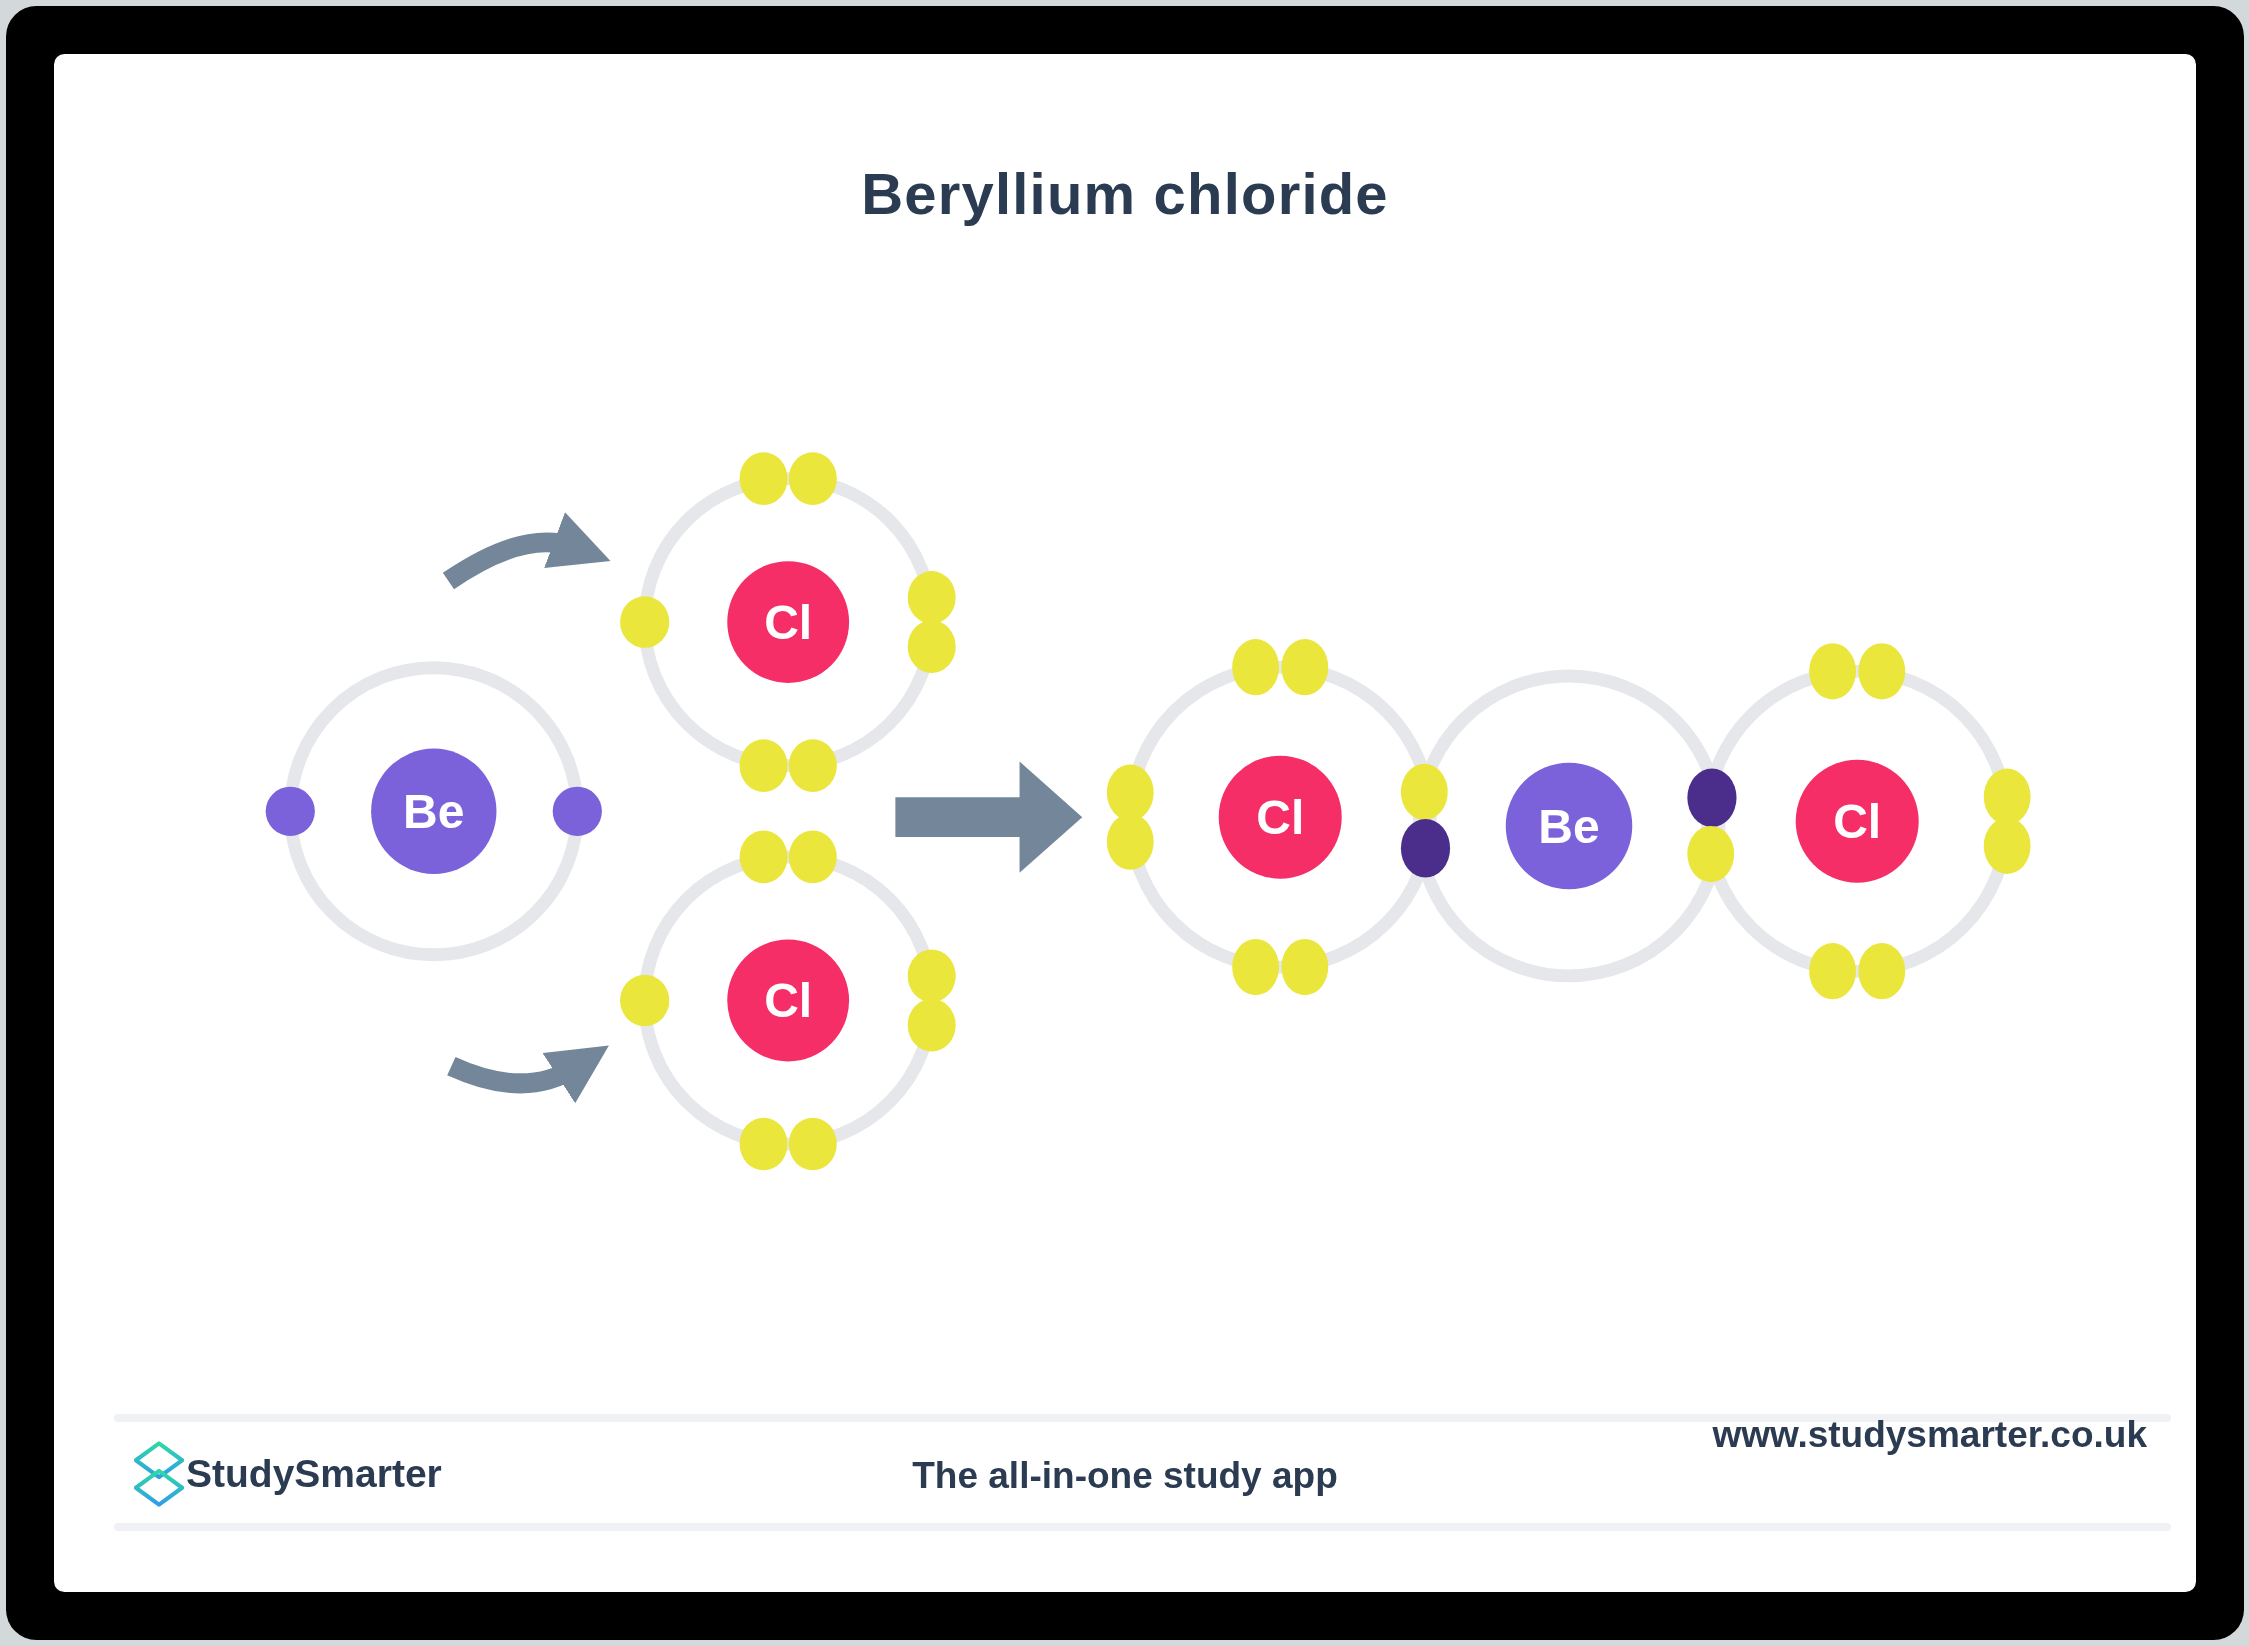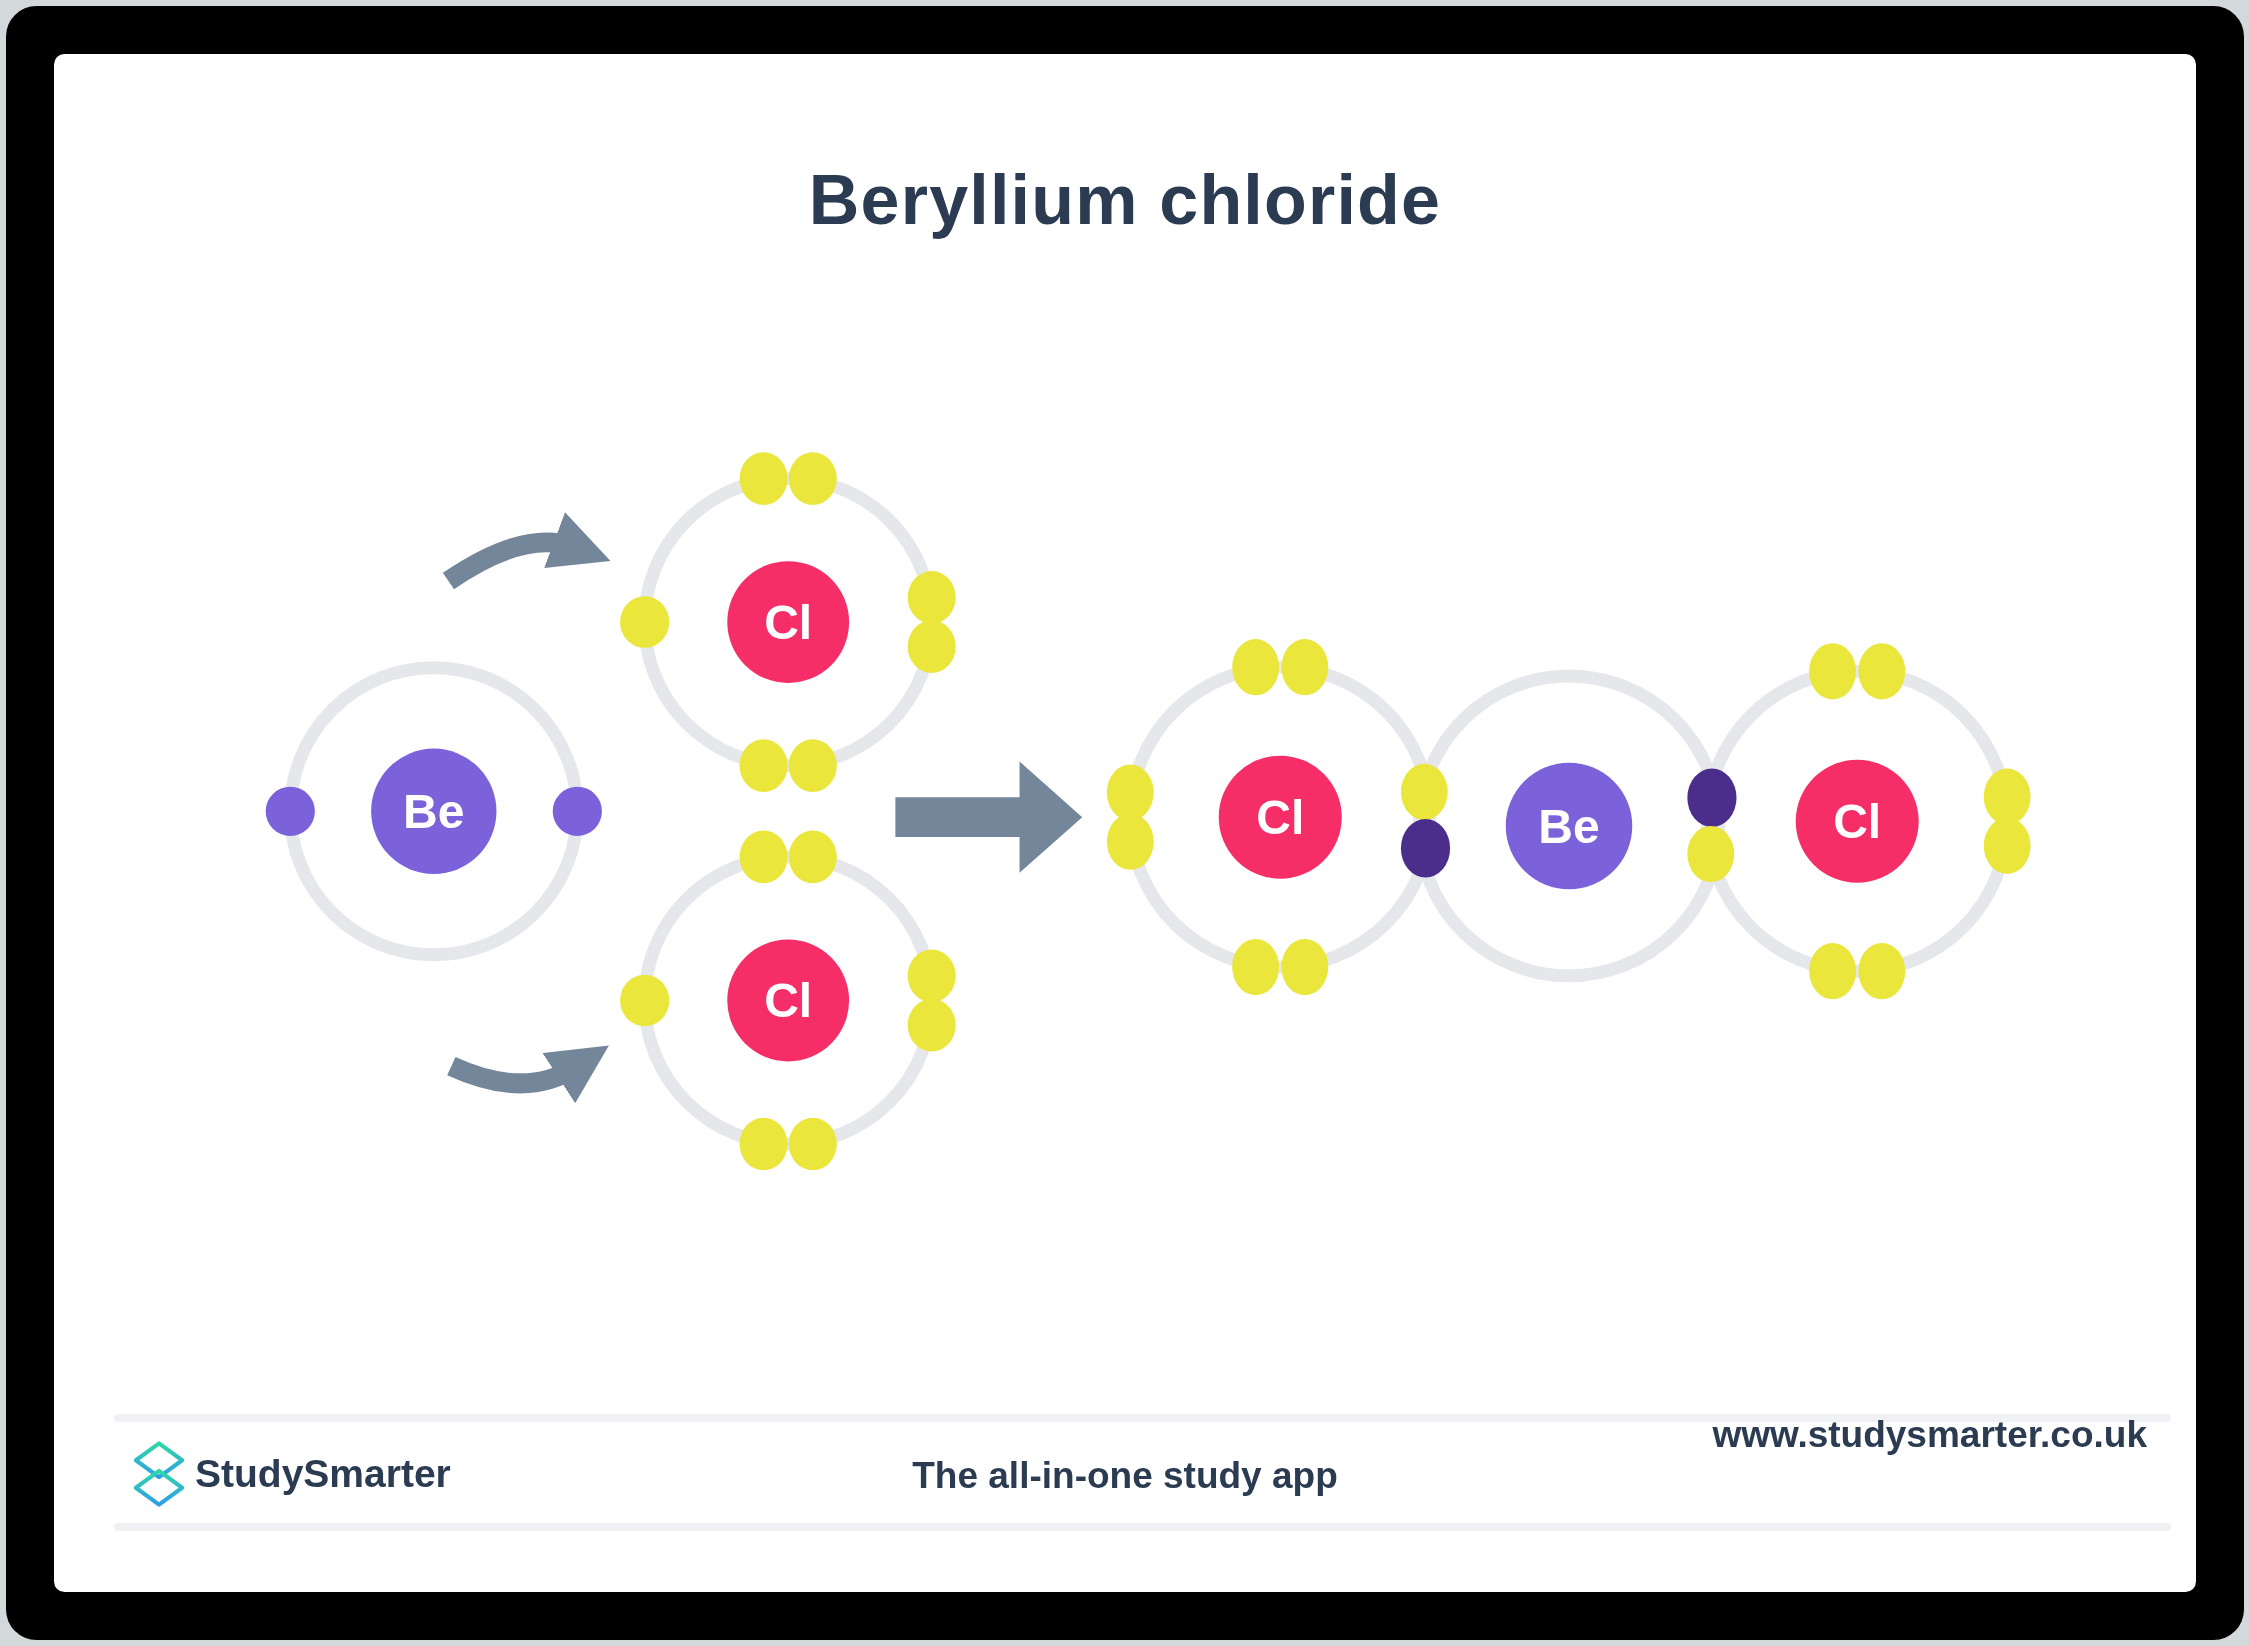--- a/index.html
+++ b/index.html
@@ -12,39 +12,39 @@
   body{
     width:2250px;height:1646px;position:relative;overflow:hidden;
     background:var(--page_bg);
     font-family:"Liberation Sans", sans-serif;
   }
   .frame{position:absolute;inset:5.9px;background:var(--frame_black);border-radius:30.5px;}
   .card{position:absolute;left:54px;top:54px;right:54px;bottom:54px;
         background:var(--card_white);border-radius:10.5px;}
   .page-title{
     position:absolute;top:165px;left:0;width:100%;text-align:center;
-    font-size:70px;font-weight:bold;letter-spacing:1.2px;color:var(--navy);line-height:1;
+    font-size:58px;font-weight:bold;letter-spacing:1.2px;color:var(--navy);line-height:1;
   }
   svg.diagram{position:absolute;left:0;top:0;width:2250px;height:1646px;}
   .ring{fill:none;stroke:var(--ring_gray);stroke-width:22px;}
   .nucleus-pink{fill:var(--pink);}
   .nucleus-purple{fill:var(--purple);}
   .e-yellow{fill:var(--yellow);}
   .e-purple{fill:var(--purple);}
   .e-deep{fill:var(--deep_purple);}
   .atom-label{
     fill:#ffffff;font-family:"Liberation Sans",sans-serif;font-size:82px;font-weight:bold;
     text-anchor:middle;
   }
   .arrow-stroke{fill:none;stroke:var(--arrow_slate);stroke-width:34px;stroke-linecap:butt;}
   .arrow-fill{fill:var(--arrow_slate);}
   .divider{position:absolute;left:114px;width:2057px;height:8.2px;border-radius:4.1px;background:var(--divider);}
   .divider.top{top:1414px;}
   .divider.bottom{top:1523px;}
-  .footer-left{position:absolute;left:134px;top:1437px;height:74px;display:flex;align-items:center;gap:11px;}
+  .footer-left{position:absolute;left:134px;top:1437px;height:74px;display:flex;align-items:center;gap:2px;}
   .brand-text{font-size:39px;font-weight:bold;color:var(--navy);}
   .footer-center{position:absolute;left:0;width:100%;top:1455px;text-align:center;
     font-size:37px;font-weight:bold;color:var(--navy);}
   .footer-right{position:absolute;right:103px;top:1414px;font-size:37px;font-weight:bold;color:var(--navy);}
 </style>
 </head>
 <body>
 
 <div class="frame"></div>
 <div class="card"></div>

